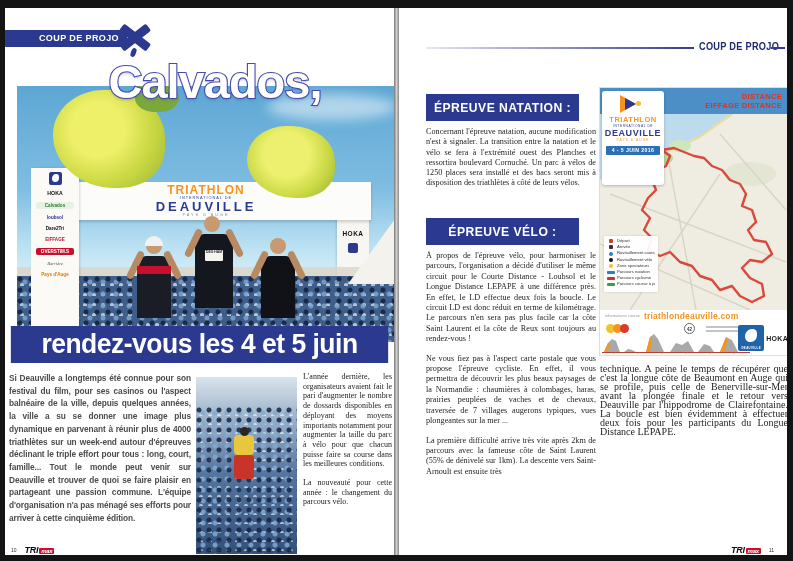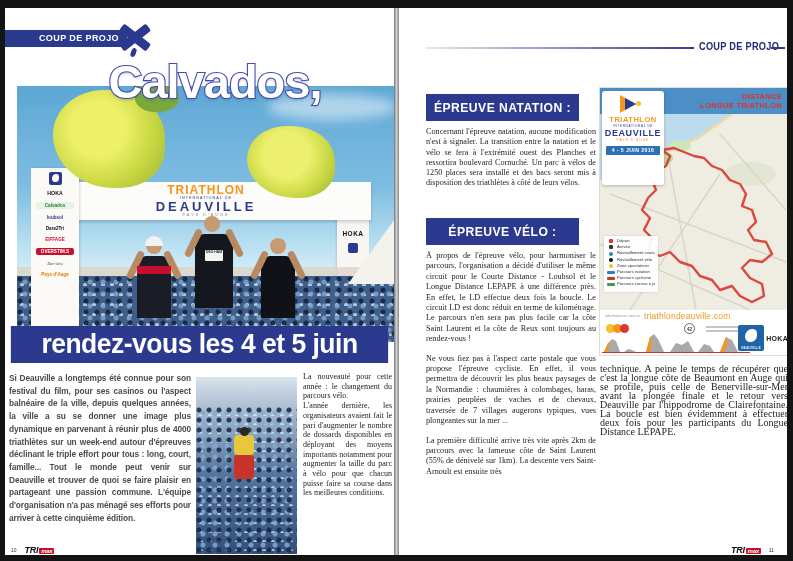--- a/index.html
+++ b/index.html
@@ -152,21 +152,21 @@
   .lg:nth-child(1) .sw{background:#d93a2e;height:4px;width:4px;margin:0 2px;}
   .lg:nth-child(2) .sw{background:#333;height:4px;width:4px;margin:0 2px;}
   .lg:nth-child(3) .sw{background:#2a7fc0;height:4px;width:4px;border-radius:50%;margin:0 2px;}
   .lg:nth-child(4) .sw{background:#111;height:4px;width:4px;border-radius:50%;margin:0 2px;}
   .lg:nth-child(5) .sw{background:#f2c12e;height:4px;width:4px;border-radius:50%;margin:0 2px;}
   .lg:nth-child(6) .sw{background:#2a7fc0;}
   .lg:nth-child(7) .sw{background:#c0392b;}
   .lg:nth-child(8) .sw{background:#3a9d4e;}
   .webline{height:11px;background:#fff;display:flex;align-items:center;gap:4px;padding-left:5px;}
   .webpre{font-size:4px;color:#999;}
-  .weburl{font-size:8.5px;font-weight:400;color:#f7941d;letter-spacing:.2px;text-align:right;}
+  .weburl{font-size:8.5px;font-weight:700;color:#f7941d;letter-spacing:.2px;text-align:right;}
   .elev{position:relative;height:34px;background:#fff;}
   .dotrow{position:absolute;left:6px;top:3px;height:9px;}
   .dotrow i{position:absolute;width:9px;height:9px;border-radius:50%;top:0;}
   .dotrow .d1{left:0;background:#f2c12e;} .dotrow .d2{left:7px;background:#f7941d;} .dotrow .d3{left:14px;background:#d93a2e;}
   .kmbadge{position:absolute;left:84px;top:2px;width:11px;height:11px;border:1.2px solid #666;border-radius:50%;
            font-size:4.5px;font-weight:700;color:#333;text-align:center;line-height:11px;box-sizing:border-box;}
   .statline{position:absolute;right:48px;width:34px;height:2px;background:#c4c4c4;}
   .st1{top:5px;} .st2{top:9px;}
   .elevchart{position:absolute;left:2px;bottom:1px;}
   .partner{position:absolute;right:0;top:4px;display:flex;align-items:center;gap:2px;z-index:3;}
@@ -261,22 +261,22 @@
   <div class="abs photo2">
     <div class="dots2"></div>
     <div class="runner">
       <span class="rh"></span>
         <div class="ry"></div>
         <div class="rr"></div>
     </div>
   </div>
 
   <div class="abs serif" style="left:298px;top:364px;width:89px;font-size:8px;line-height:9.7px;">
+    <p style="margin:0 0 9px 0;">L'année dernière, les organisateurs avaient fait le pari d'augmenter le nombre de dossards disponibles en déployant des moyens importants notamment pour augmenter la taille du parc à vélo pour que chacun puisse faire sa course dans les meilleures conditions.</p>
     <p style="margin:0;">La nouveauté pour cette année : le changement du parcours vélo.</p>
-    <p style="margin:0 0 9px 0;">L'année dernière, les organisateurs avaient fait le pari d'augmenter le nombre de dossards disponibles en déployant des moyens importants notamment pour augmenter la taille du parc à vélo pour que chacun puisse faire sa course dans les meilleures conditions.</p>
   </div>
 
   <div class="abs footerL">
     <span class="pgnum">10</span>
     <span class="trimax"><span>TRI</span><em>max</em></span>
   </div>
 </div>
 
 <div class="page" id="pageR">
 
@@ -290,21 +290,21 @@
   <div class="hbox" id="veloBox">ÉPREUVE VÉLO :</div>
   <div class="abs serif veloBody">
     <p>À propos de l'épreuve vélo, pour harmoniser le parcours, l'organisation a décidé d'utiliser le même circuit pour le Courte Distance - Loubsol et le Longue Distance LEPAPE à une différence près. En effet, le LD effectue deux fois la boucle. Le circuit LD est donc réduit en terme de kilométrage. Le parcours n'en sera pas plus facile car la côte Saint Laurent et la côte de Reux sont toujours au rendez-vous !</p>
     <p>Ne vous fiez pas à l'aspect carte postale que vous propose l'épreuve cycliste. En effet, il vous permettra de découvrir les plus beaux paysages de la Normandie : chaumières à colombages, haras, prairies peuplées de vaches et de chevaux, traversée de 7 villages augerons typiques, vues plongeantes sur la mer ...</p>
     <p>La première difficulté arrive très vite après 2km de parcours avec la fameuse côte de Saint Laurent (55% de dénivelé sur 1km). La descente vers Saint-Arnoult est ensuite très</p>
   </div>
 
   <div class="abs map">
     <div class="mapHead">
       <div>DISTANCE</div>
-      <div>LONGUE TRIATHLON</div>
+      <div>EIFFAGE DISTANCE</div>
     </div>
 
     <div class="abs mapLogo">
       <div class="chev">
           <i class="c1"></i>
           <i class="c2"></i>
           <i class="c3"></i>
         </div>
       <div class="l1">TRIATHLON</div>
       <div class="l2">INTERNATIONAL DE</div>

